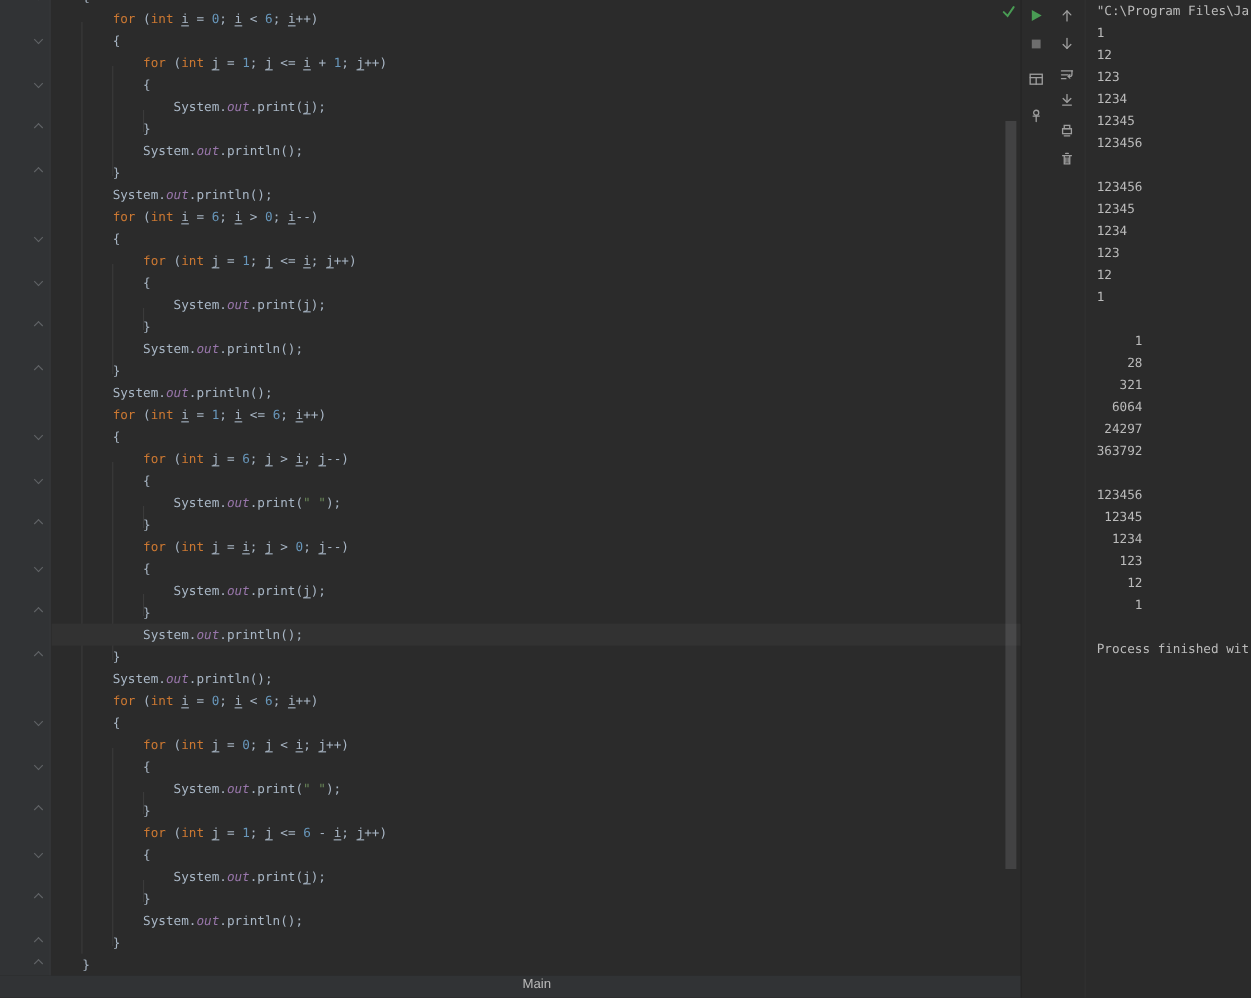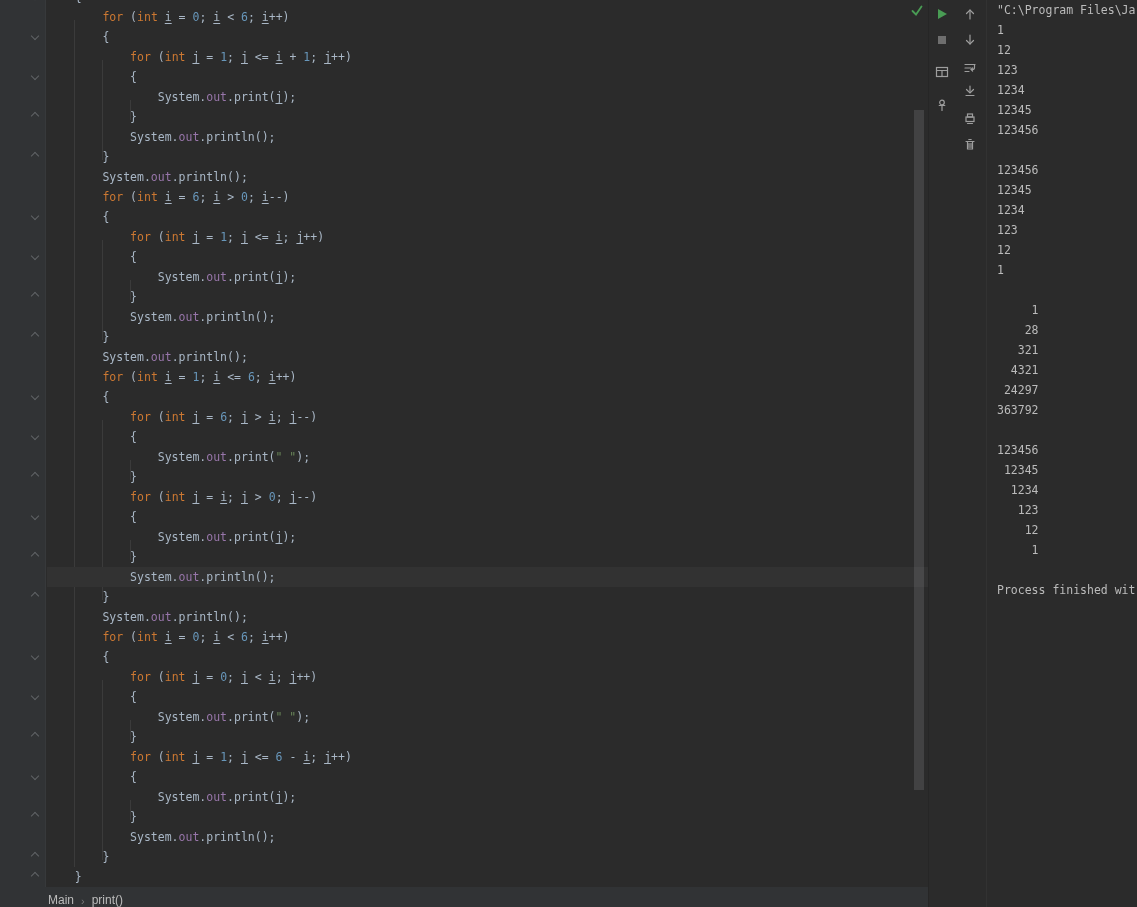--- a/index.html
+++ b/index.html
@@ -17,31 +17,31 @@
 
   .code-area { position:absolute; left:47px; top:0; right:0; height:100%; }
   .guide { position:absolute; width:1px; background:#3b3b3b; }
   .code-lines { position:absolute; left:0; top:-13px; right:0; }
   .code-line { height:20px; line-height:20px; white-space:pre; font-size:11.5px; color:#a9b7c6; }
   .code-line.caret { background:#323232; }
   .tok-p { color:#a9b7c6; }
   .tok-k { color:#cc7832; }
   .tok-n { color:#6897bb; }
   .tok-s { color:#6a8759; }
-  .tok-f { color:#9876aa; }
+  .tok-f { color:#9876aa; font-style:italic; }
   .tok-v { color:#a9b7c6; text-decoration:underline; text-underline-offset:2px; }
 
   .scroll-thumb { position:absolute; left:914px; top:110px; width:10px; height:680px;
                   background:rgba(170,173,176,0.18); }
   .inspect-ok { position:absolute; left:910px; top:2px; width:16px; height:16px; }
 
   
   .breadcrumbs { position:absolute; left:0; top:887px; width:928px; height:20px; background:#313335;
-                 display:flex; align-items:flex-end; padding-left:48px; gap:7px;
-                 font-family:"Liberation Sans", sans-serif; font-size:12px; color:#bbbbbb; }
+                 display:flex; align-items:center; padding-left:48px; gap:7px;
+                 font-family:"Liberation Sans", sans-serif; font-size:12px; color:#bbbbbb;flex-direction:column; }
   .bc-sep { color:#787878; font-size:11px; }
   .bc-item { color:#bbbbbb; }
 
   
   .side { position:absolute; left:928px; top:0; width:209px; height:907px; background:#2b2b2b;
           border-left:1px solid #262626; }
   .toolbar-col { position:absolute; top:0; width:16px; height:300px; }
   .toolbar-col.col1 { left:5px; }
   .toolbar-col.col2 { left:33px; }
   .tool-icon { position:absolute; width:16px; height:16px; display:flex; align-items:center; justify-content:center; }
@@ -259,21 +259,21 @@
           <div class="console-line">123456</div>
           <div class="console-line">12345</div>
           <div class="console-line">1234</div>
           <div class="console-line">123</div>
           <div class="console-line">12</div>
           <div class="console-line">1</div>
           <div class="console-line"></div>
           <div class="console-line">     1</div>
           <div class="console-line">    28</div>
           <div class="console-line">   321</div>
-          <div class="console-line">  4321</div>
+          <div class="console-line">  6064</div>
           <div class="console-line"> 24297</div>
           <div class="console-line">363792</div>
           <div class="console-line"></div>
           <div class="console-line">123456</div>
           <div class="console-line"> 12345</div>
           <div class="console-line">  1234</div>
           <div class="console-line">   123</div>
           <div class="console-line">    12</div>
           <div class="console-line">     1</div>
           <div class="console-line"></div>

